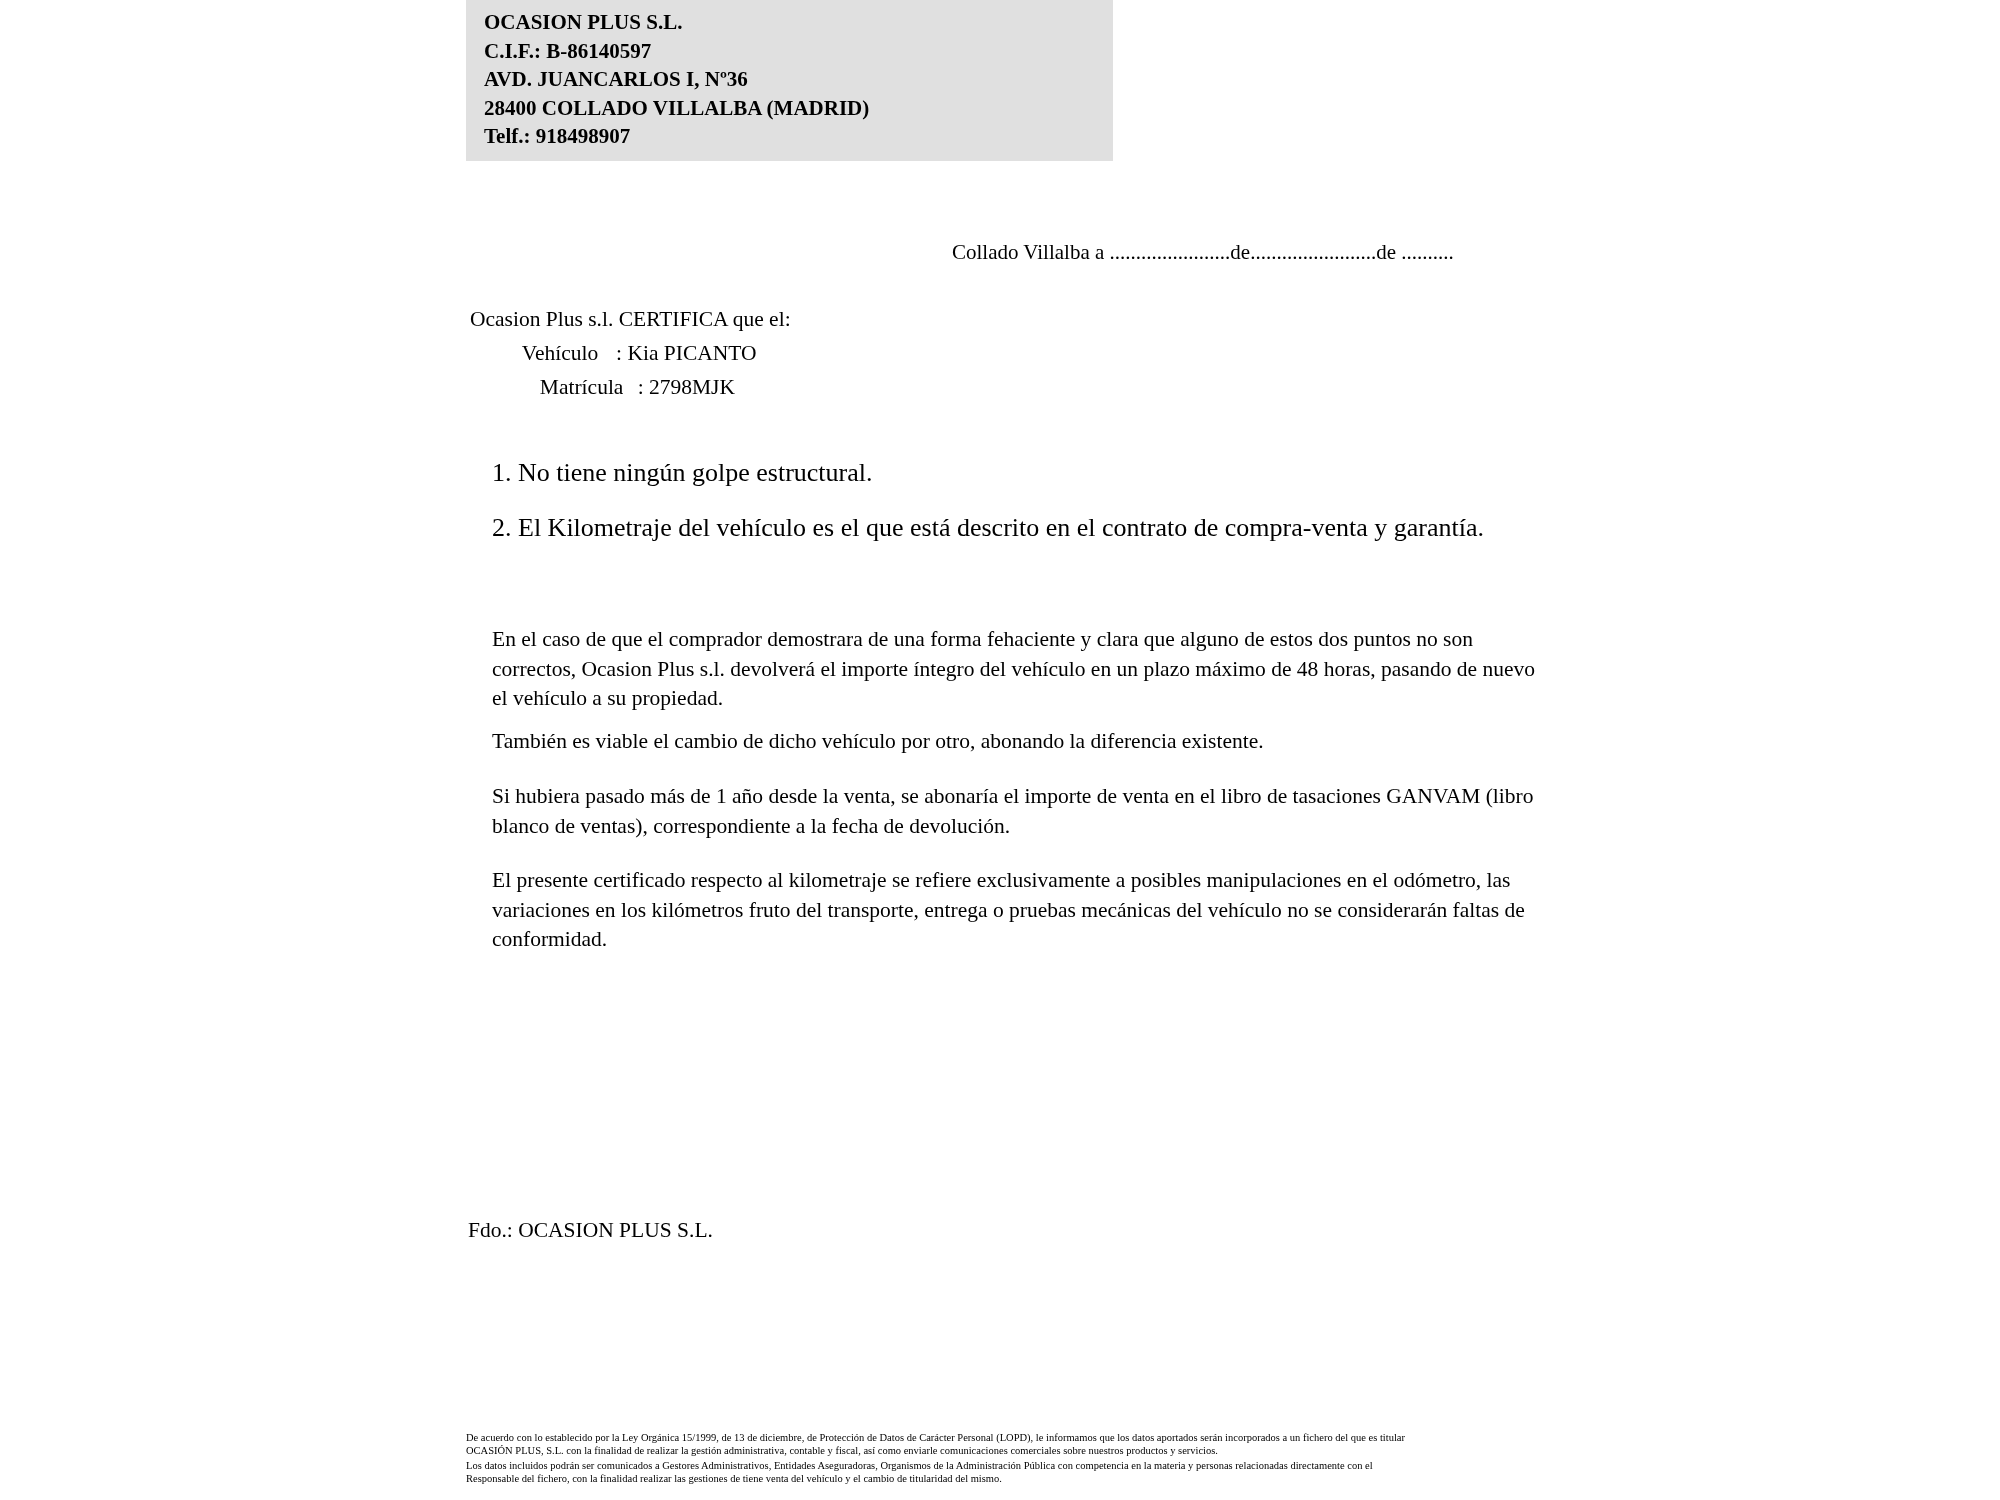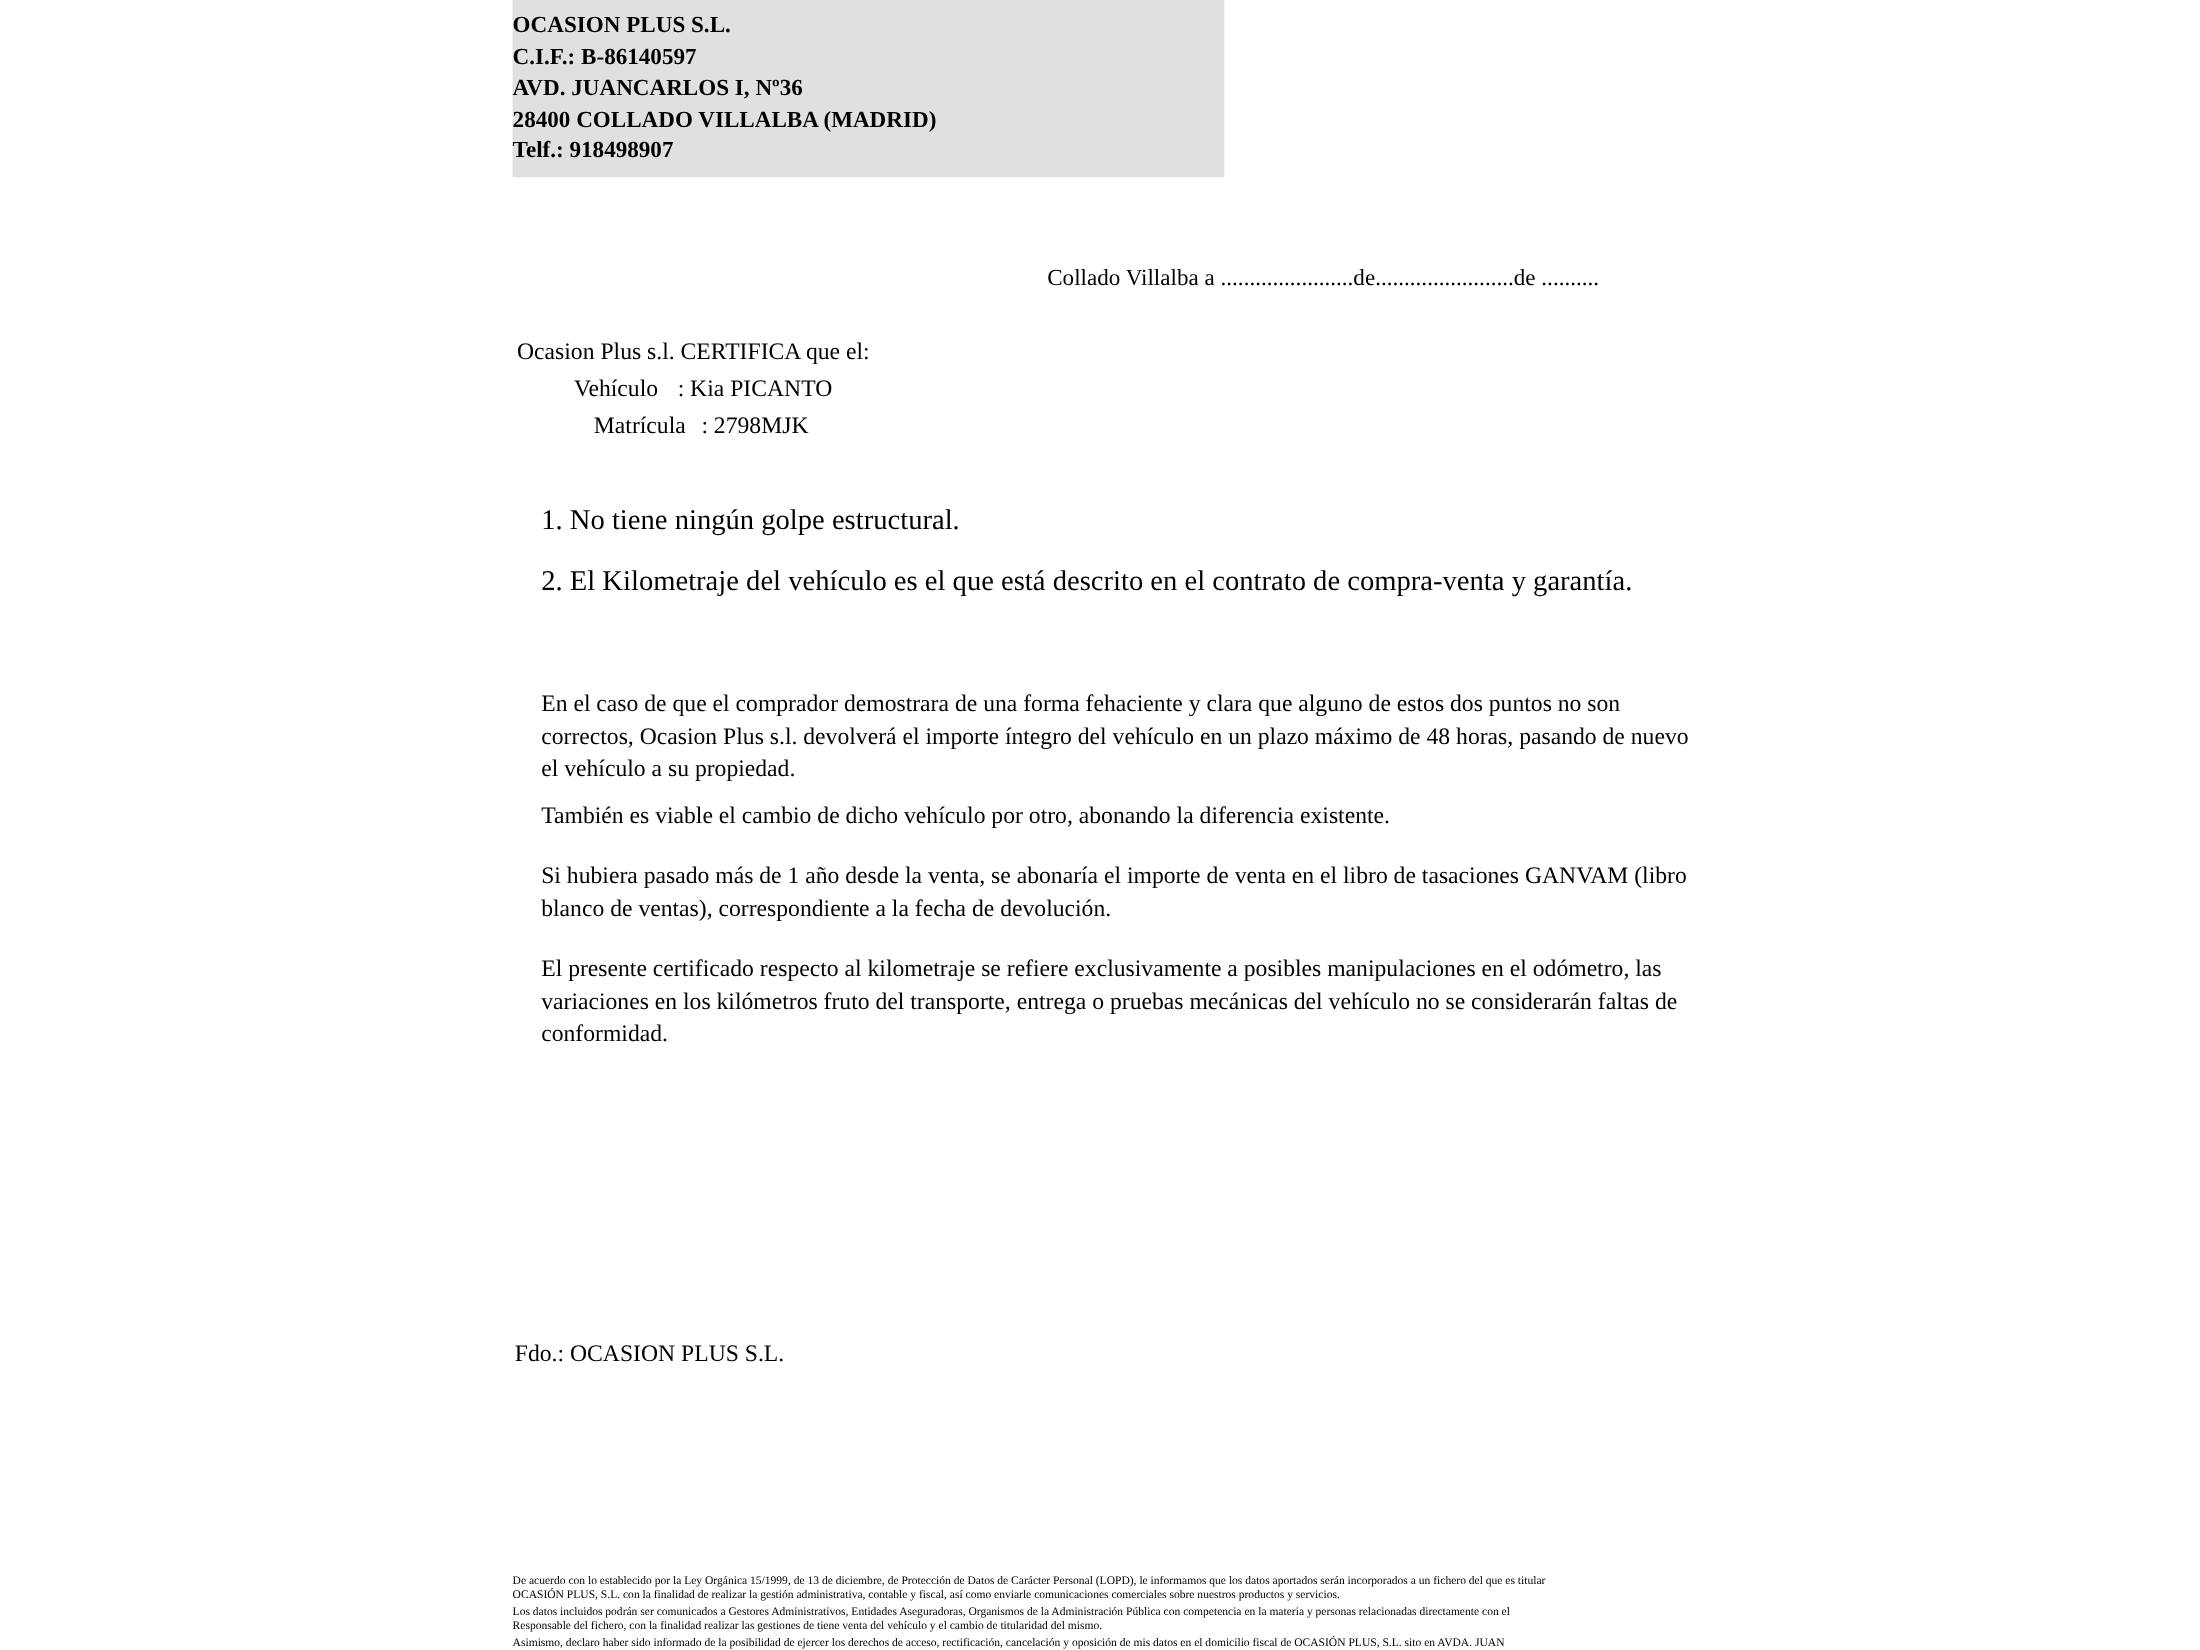--- a/index.html
+++ b/index.html
@@ -23,21 +23,21 @@
     height: 1500px;
     background: #ffffff;
   }
   
   .letterhead {
     position: absolute;
     left: 466px;
     top: 0px;
     width: 647px;
     background: #e0e0e0;
-    padding: 8px 0 10px 0;
+    padding: 8px 0 10px 18px;
     box-sizing: border-box;
   }
   .letterhead div {
     font-family: "Liberation Serif", serif;
     font-weight: bold;
     font-size: 21px;
     line-height: 28.5px;
     white-space: nowrap;
   }
   
@@ -144,17 +144,16 @@
   <div class="para" id="para3">Si hubiera pasado más de 1 año desde la venta, se abonaría el importe de venta en el libro de tasaciones GANVAM (libro blanco de ventas), correspondiente a la fecha de devolución.</div>
   <div class="para" id="para4">El presente certificado respecto al kilometraje se refiere exclusivamente a posibles manipulaciones en el odómetro, las variaciones en los kilómetros fruto del transporte, entrega o pruebas mecánicas del vehículo no se considerarán faltas de conformidad.</div>
 
   <div class="signature">Fdo.: OCASION PLUS S.L.</div>
 
   <div class="legal">
     <p>De acuerdo con lo establecido por la Ley Orgánica 15/1999, de 13 de diciembre, de Protección de Datos de Carácter Personal (LOPD), le informamos que los datos aportados serán incorporados a un fichero del que es titular</p>
     <p>OCASIÓN PLUS, S.L. con la finalidad de realizar la gestión administrativa, contable y fiscal, así como enviarle comunicaciones comerciales sobre nuestros productos y servicios.</p>
     <p class="gap">Los datos incluidos podrán ser comunicados a Gestores Administrativos, Entidades Aseguradoras, Organismos de la Administración Pública con competencia en la materia y personas relacionadas directamente con el</p>
     <p>Responsable del fichero, con la finalidad realizar las gestiones de tiene venta del vehículo y el cambio de titularidad del mismo.</p>
-    <p class="gap">Asimismo, declaro haber sido informado de la posibilidad de ejercer los derechos de acceso, rectificación, cancelación y oposición de mis datos en el domicilio fiscal de OCASIÓN PLUS, S.L. sito en AVDA. JUAN</p>
 
   </div>
 
 </div>
 
 </body></html>

